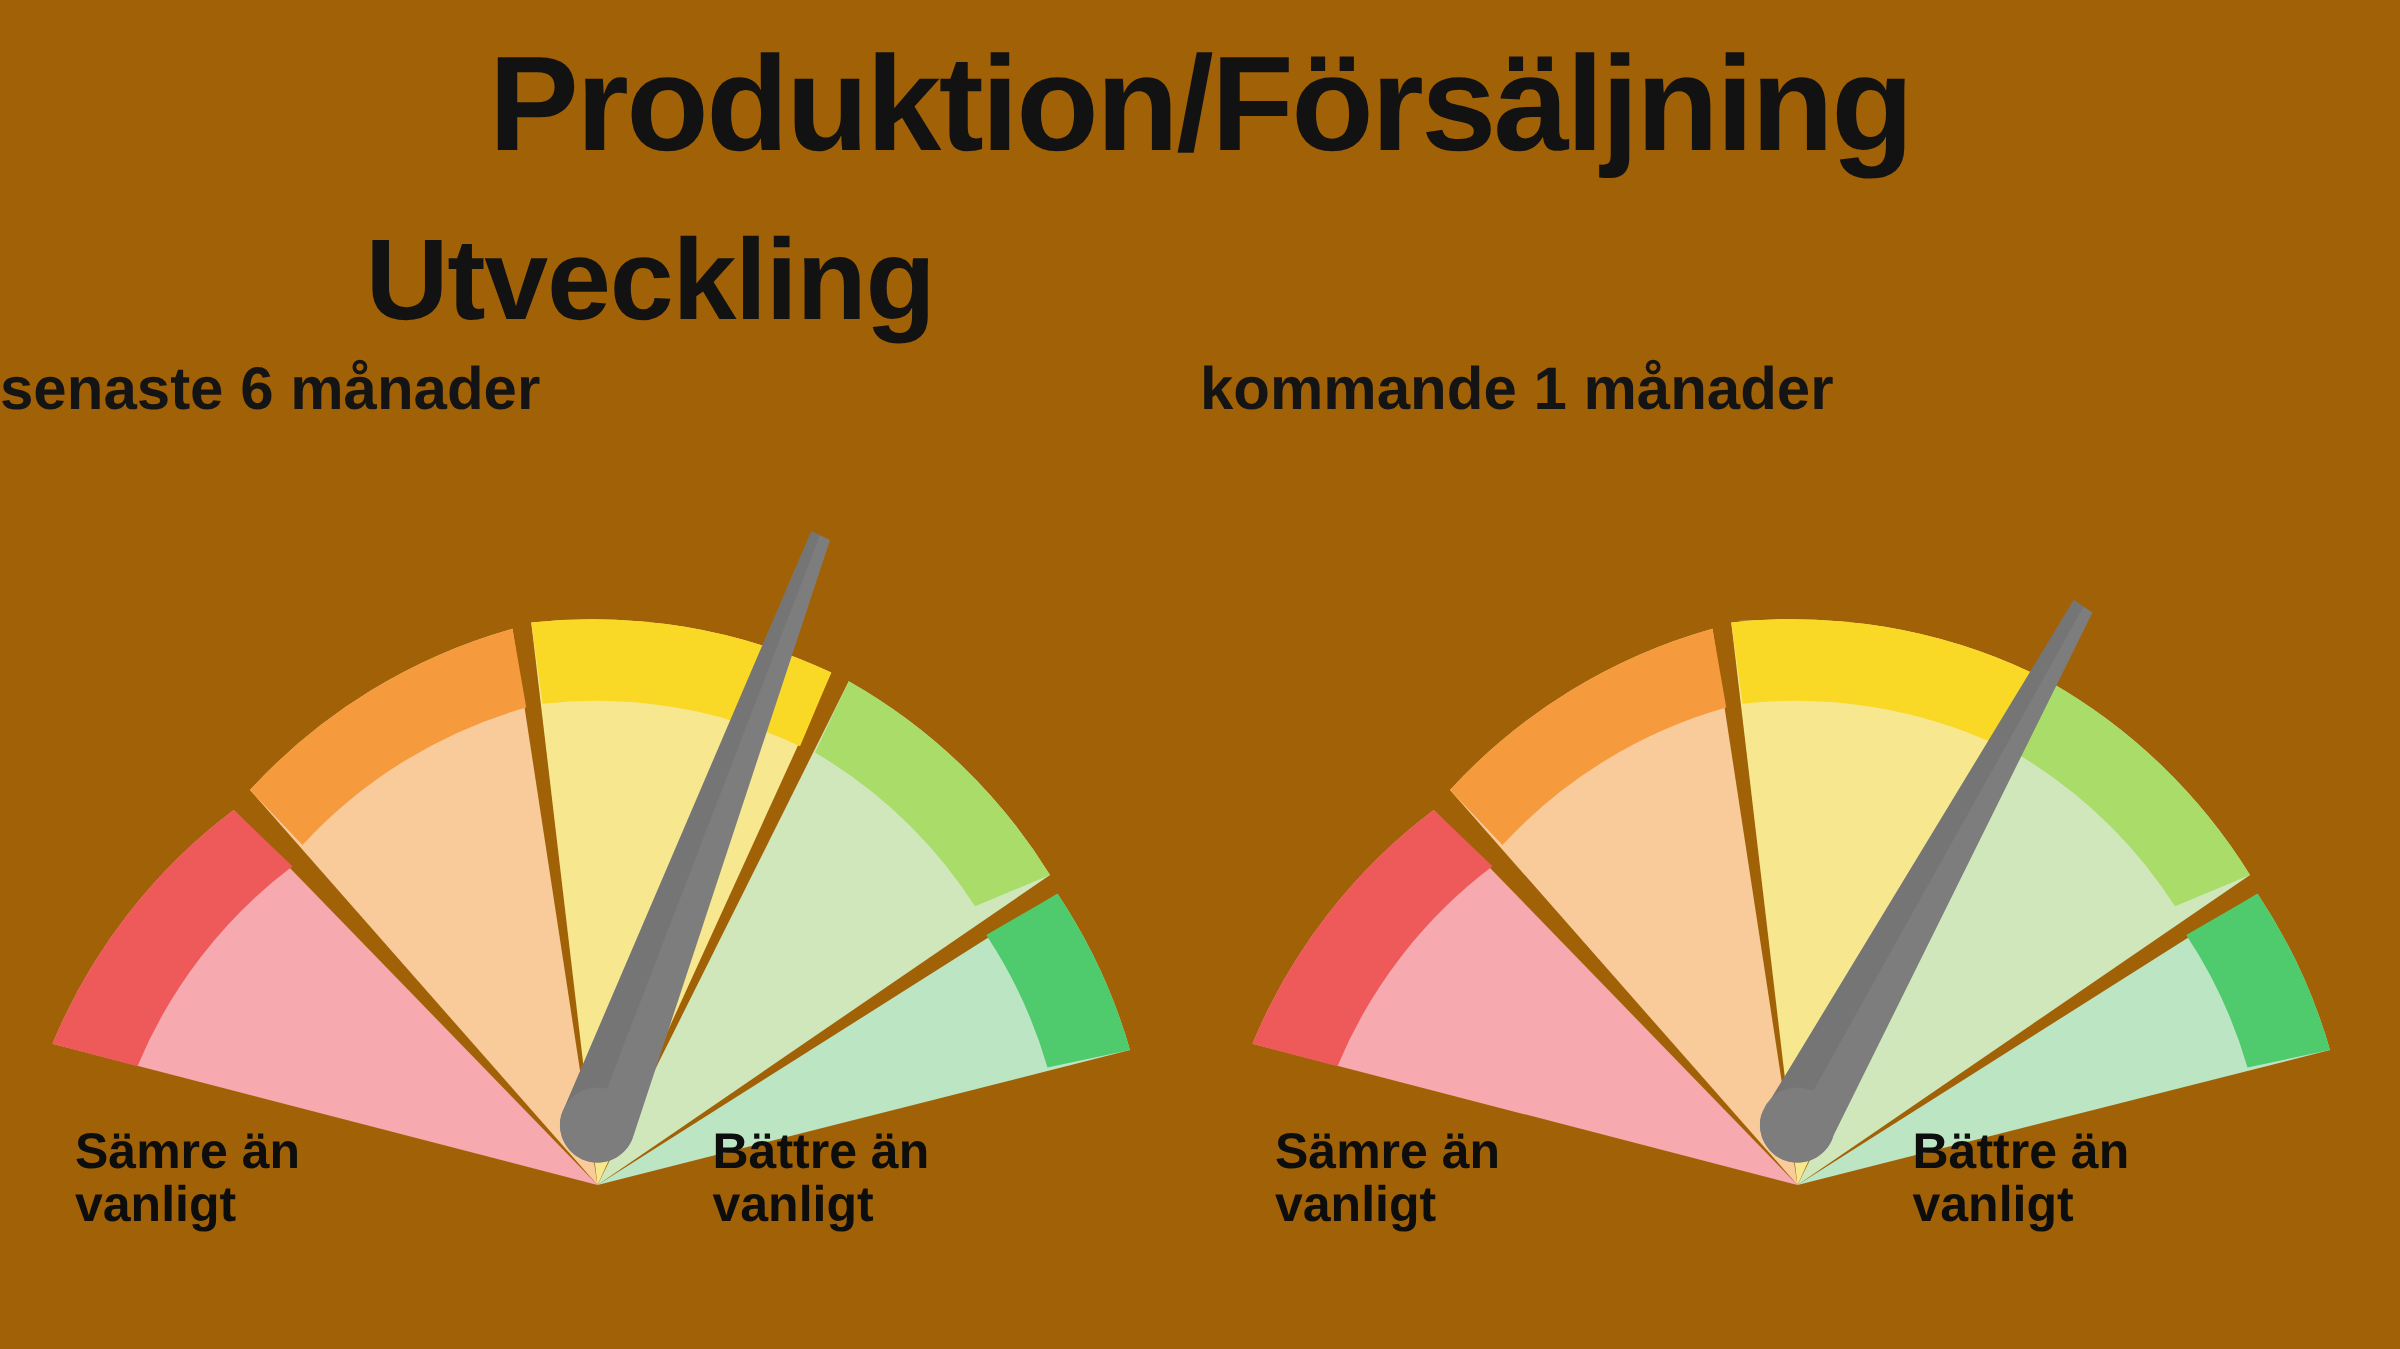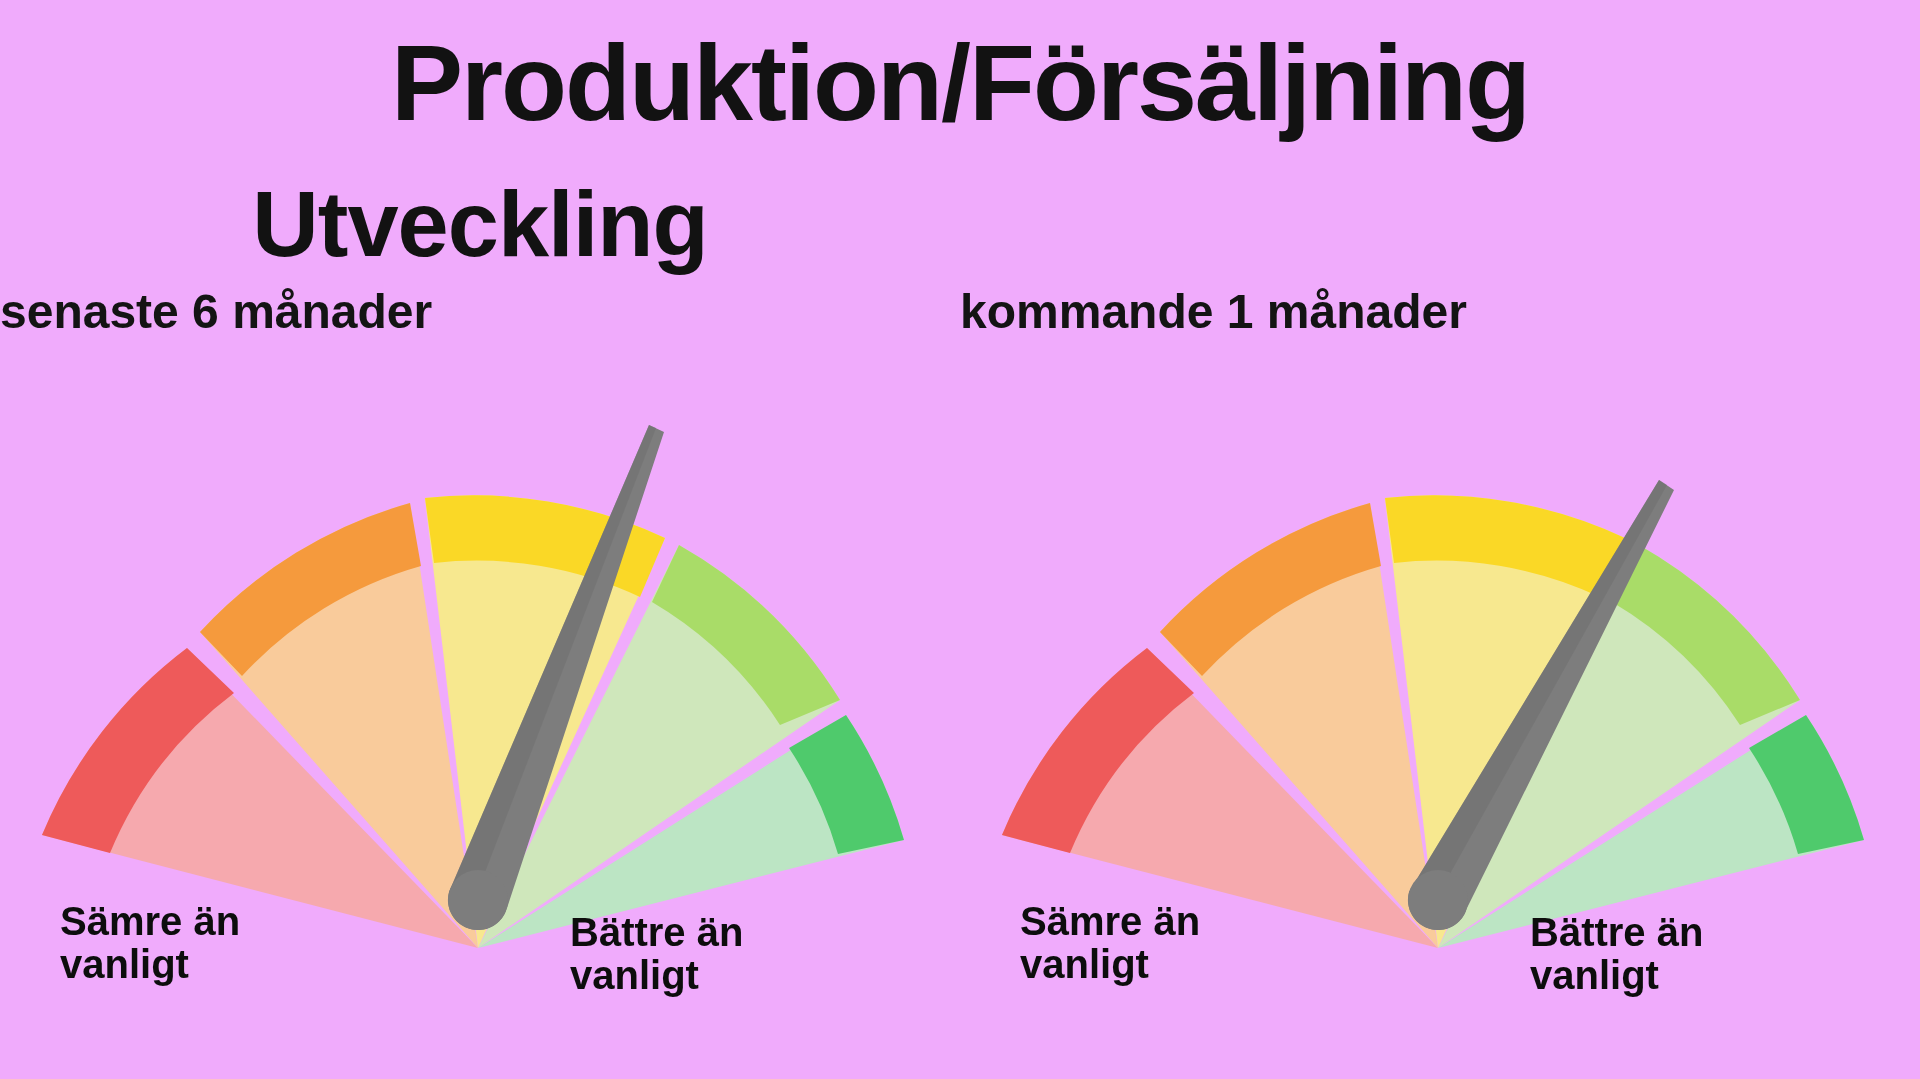--- a/index.html
+++ b/index.html
@@ -3,21 +3,21 @@
 <meta charset="utf-8">
 <style>
   html,body{margin:0;padding:0;}
   body{
     width:1920px;height:1079px;
     background:#ffffff;
     font-family:"Liberation Sans","DejaVu Sans",sans-serif;
     overflow:hidden;
     position:relative;
   }
-  #page{position:relative;width:1920px;height:1079px;background:#f0abfc;}
+  #page{position:relative;width:1920px;height:1079px;background:#a16207;}
 
   .main-title{
     position:absolute;
     top:26px;left:0;width:1920px;
     text-align:center;
     font-size:108px;
     font-weight:bold;
     letter-spacing:-2px;
     color:#121212;
     line-height:1.05;
@@ -31,20 +31,21 @@
   .panel-heading{
     position:absolute;
     top:178px;left:0;width:960px;
     text-align:center;
     font-size:92px;
     font-weight:bold;
     letter-spacing:-1px;
     color:#121212;
     line-height:1;
     white-space:nowrap;
+    padding-left:40px;
   }
   .panel-sub{
     position:absolute;
     top:288px;left:0;width:960px;
     font-size:48px;
     font-weight:bold;
     color:#141414;
     line-height:1;
     white-space:nowrap;
   }
@@ -59,21 +60,21 @@
   .gauge-label{
     position:absolute;
     font-size:40px;
     font-weight:bold;
     color:#0d0d0d;
     line-height:1.08;
     text-align:left;
     white-space:nowrap;
   }
   .label-worse{top:900px;left:60px;width:320px;}
-  .label-better{top:900px;left:570px;width:320px;margin-top:11px;}
+  .label-better{top:900px;left:570px;width:320px;}
   .lbl-l2{display:block;}
 </style>
 </head>
 <body>
 
 <div id="page">
 
   <div class="main-title">Produktion/Försäljning</div>
 
   <div class="panel panel-left">

